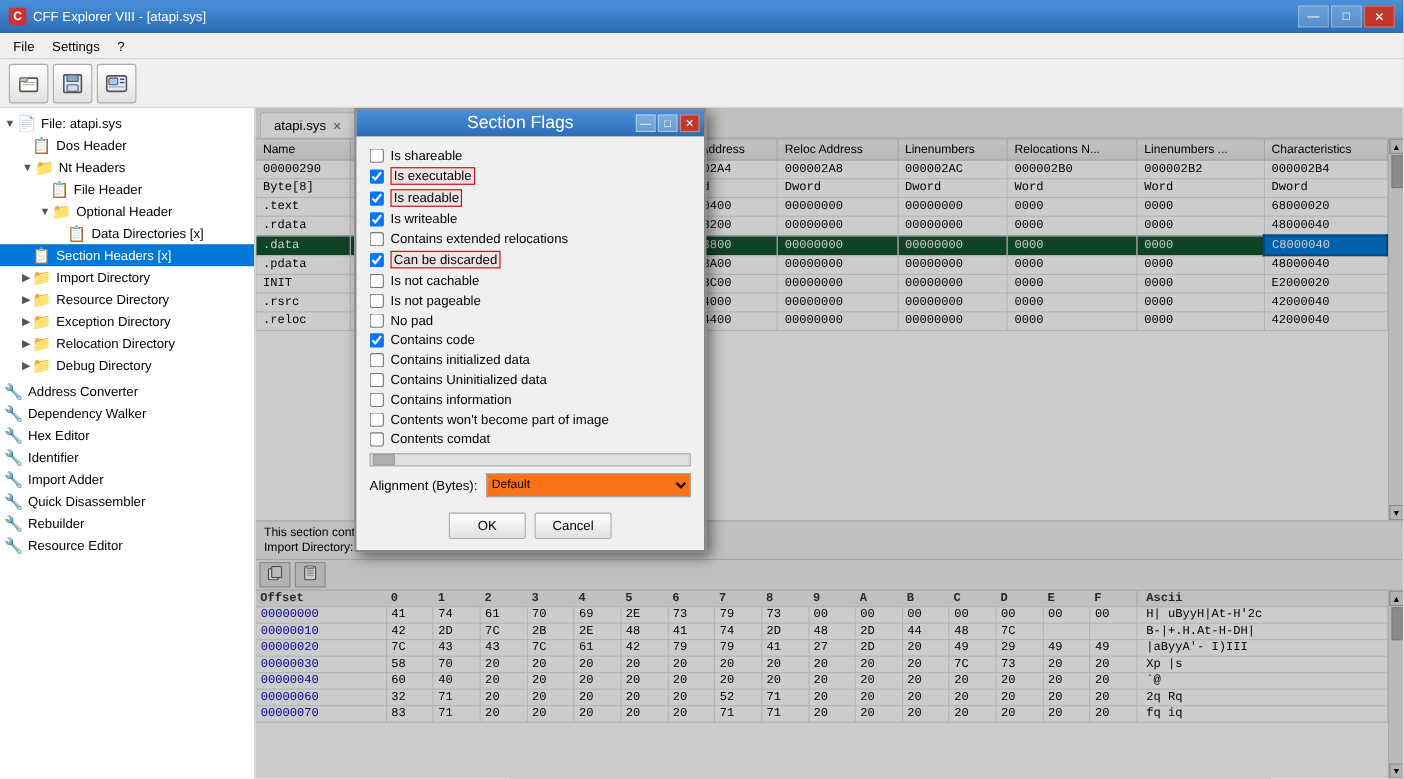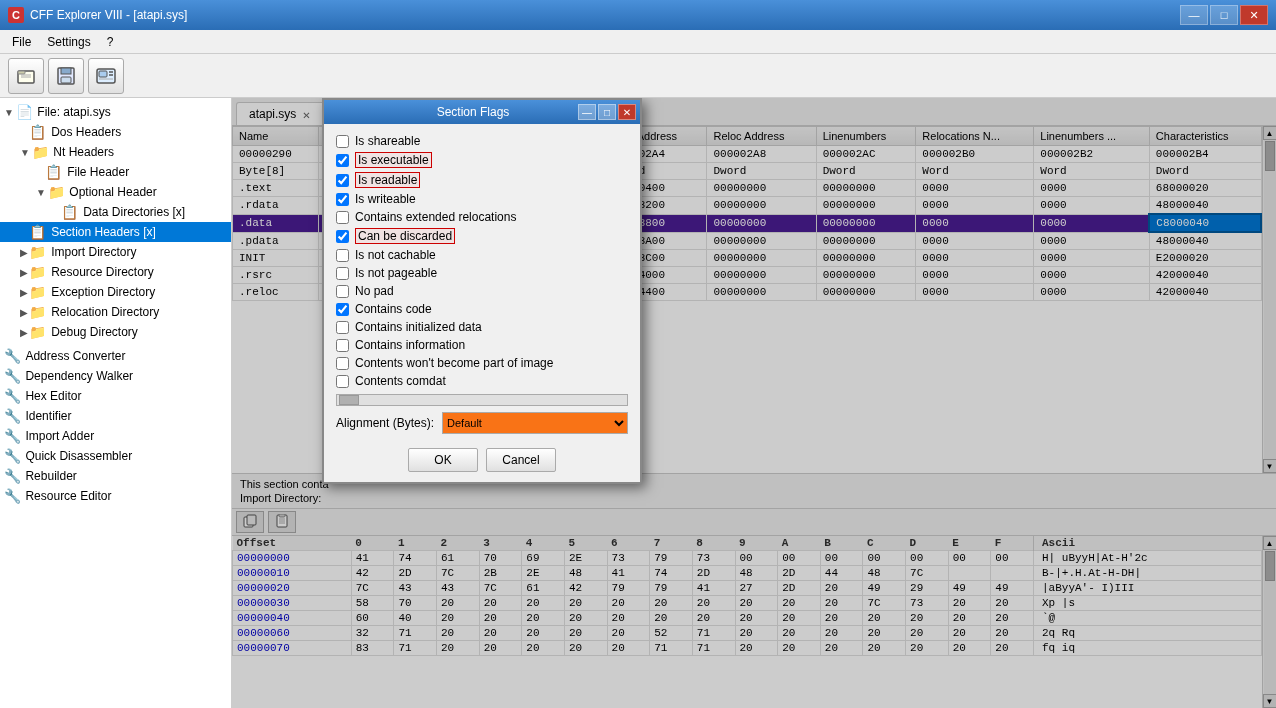--- a/index.html
+++ b/index.html
@@ -112,21 +112,21 @@
     thead th {
       border: 1px solid #ccc;
       padding: 3px 6px;
       text-align: left;
       font-weight: normal;
       white-space: nowrap;
       cursor: pointer;
       user-select: none;
     }
     tbody tr { cursor: pointer; }
-    tbody tr.selected { background: #4c1d95; color: white; }
+    tbody tr.selected { background: #14532d; color: white; }
     tbody td { border: 1px solid #e0e0e0; padding: 2px 6px; white-space: nowrap; font-family: 'Courier New', monospace; font-size: 11px; }
 
     
     .info-bar {
       background: #f0f0f0;
       border-top: 1px solid #ccc;
       padding: 4px 8px;
       font-size: 11px;
       display: flex;
       flex-direction: column;
@@ -188,21 +188,21 @@
     }
     .dialog-title-bar {
       background: linear-gradient(to bottom, #4a90d9, #2a6db5);
       height: 24px;
       display: flex;
       align-items: center;
       justify-content: space-between;
       padding: 0 4px;
       color: white;
     }
-    .dialog-title-text { font-size: 12px; flex: 1; text-align: center; }
+    .dialog-title-text { font-size: 16px; flex: 1; text-align: center; }
     .dialog-controls { display: flex; gap: 2px; }
     .dialog-btn-small { width: 18px; height: 16px; background: rgba(255,255,255,0.3); border: 1px solid rgba(255,255,255,0.4); color: white; font-size: 10px; cursor: pointer; display: flex; align-items: center; justify-content: center; }
     .dialog-btn-small.close { background: #c0392b; }
     .dialog-body { padding: 8px 12px; }
     .checkbox-item {
       display: flex; align-items: center; gap: 6px;
       padding: 2px 0;
       font-size: 12px;
     }
     .checkbox-item input[type=checkbox] { margin: 0; width: 13px; height: 13px; cursor: pointer; }
@@ -283,21 +283,21 @@
 
     <div class="tree-item" style="padding-left:4px;">
       <span class="expand-icon">▼</span>
       <span class="tree-icon">📄</span>
       <span>File: atapi.sys</span>
     </div>
 
     <div class="tree-item" style="padding-left:20px;">
       <span class="expand-icon" style="color:transparent;">▶</span>
       <span class="tree-icon">📋</span>
-      <span>Dos Headers</span>
+      <span>Dos Header</span>
     </div>
 
     <div class="tree-item" style="padding-left:20px;">
       <span class="expand-icon">▼</span>
       <span class="tree-icon">📁</span>
       <span>Nt Headers</span>
     </div>
 
     <div class="tree-item" style="padding-left:36px;">
       <span class="expand-icon" style="color:transparent;">▶</span>
@@ -812,20 +812,24 @@
               <div class="checkbox-item">
                 <input type="checkbox" checked="" style="">
                 <span class="checkbox-label">Contains code</span>
               </div>
               <div class="checkbox-item">
                 <input type="checkbox" style="">
                 <span class="checkbox-label">Contains initialized data</span>
               </div>
               <div class="checkbox-item">
                 <input type="checkbox" style="">
+                <span class="checkbox-label">Contains Uninitialized data</span>
+              </div>
+              <div class="checkbox-item">
+                <input type="checkbox" style="">
                 <span class="checkbox-label">Contains information</span>
               </div>
               <div class="checkbox-item">
                 <input type="checkbox" style="">
                 <span class="checkbox-label">Contents won't become part of image</span>
               </div>
               <div class="checkbox-item">
                 <input type="checkbox" style="">
                 <span class="checkbox-label">Contents comdat</span>
               </div>

